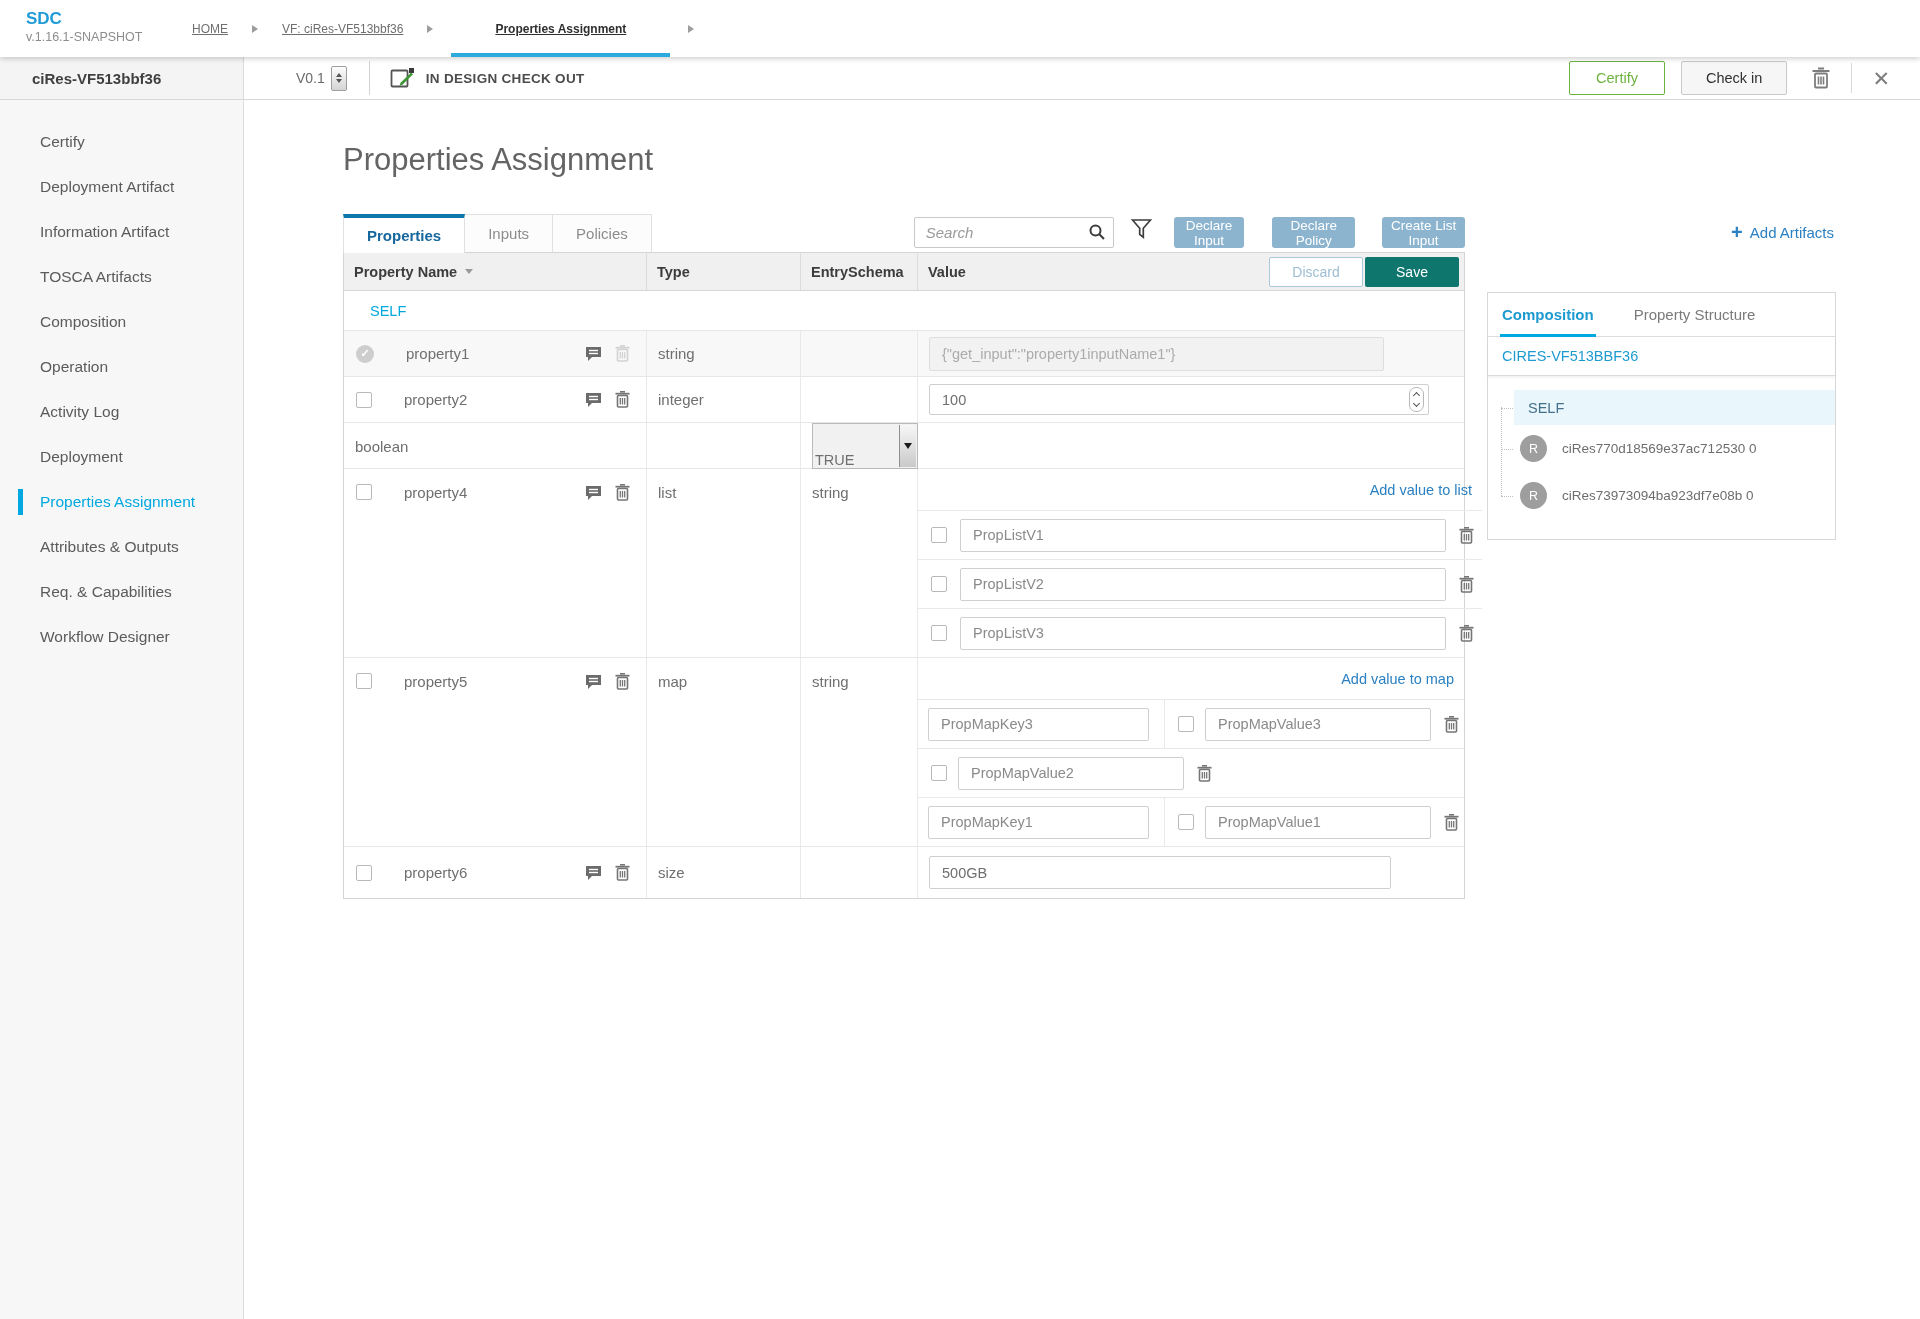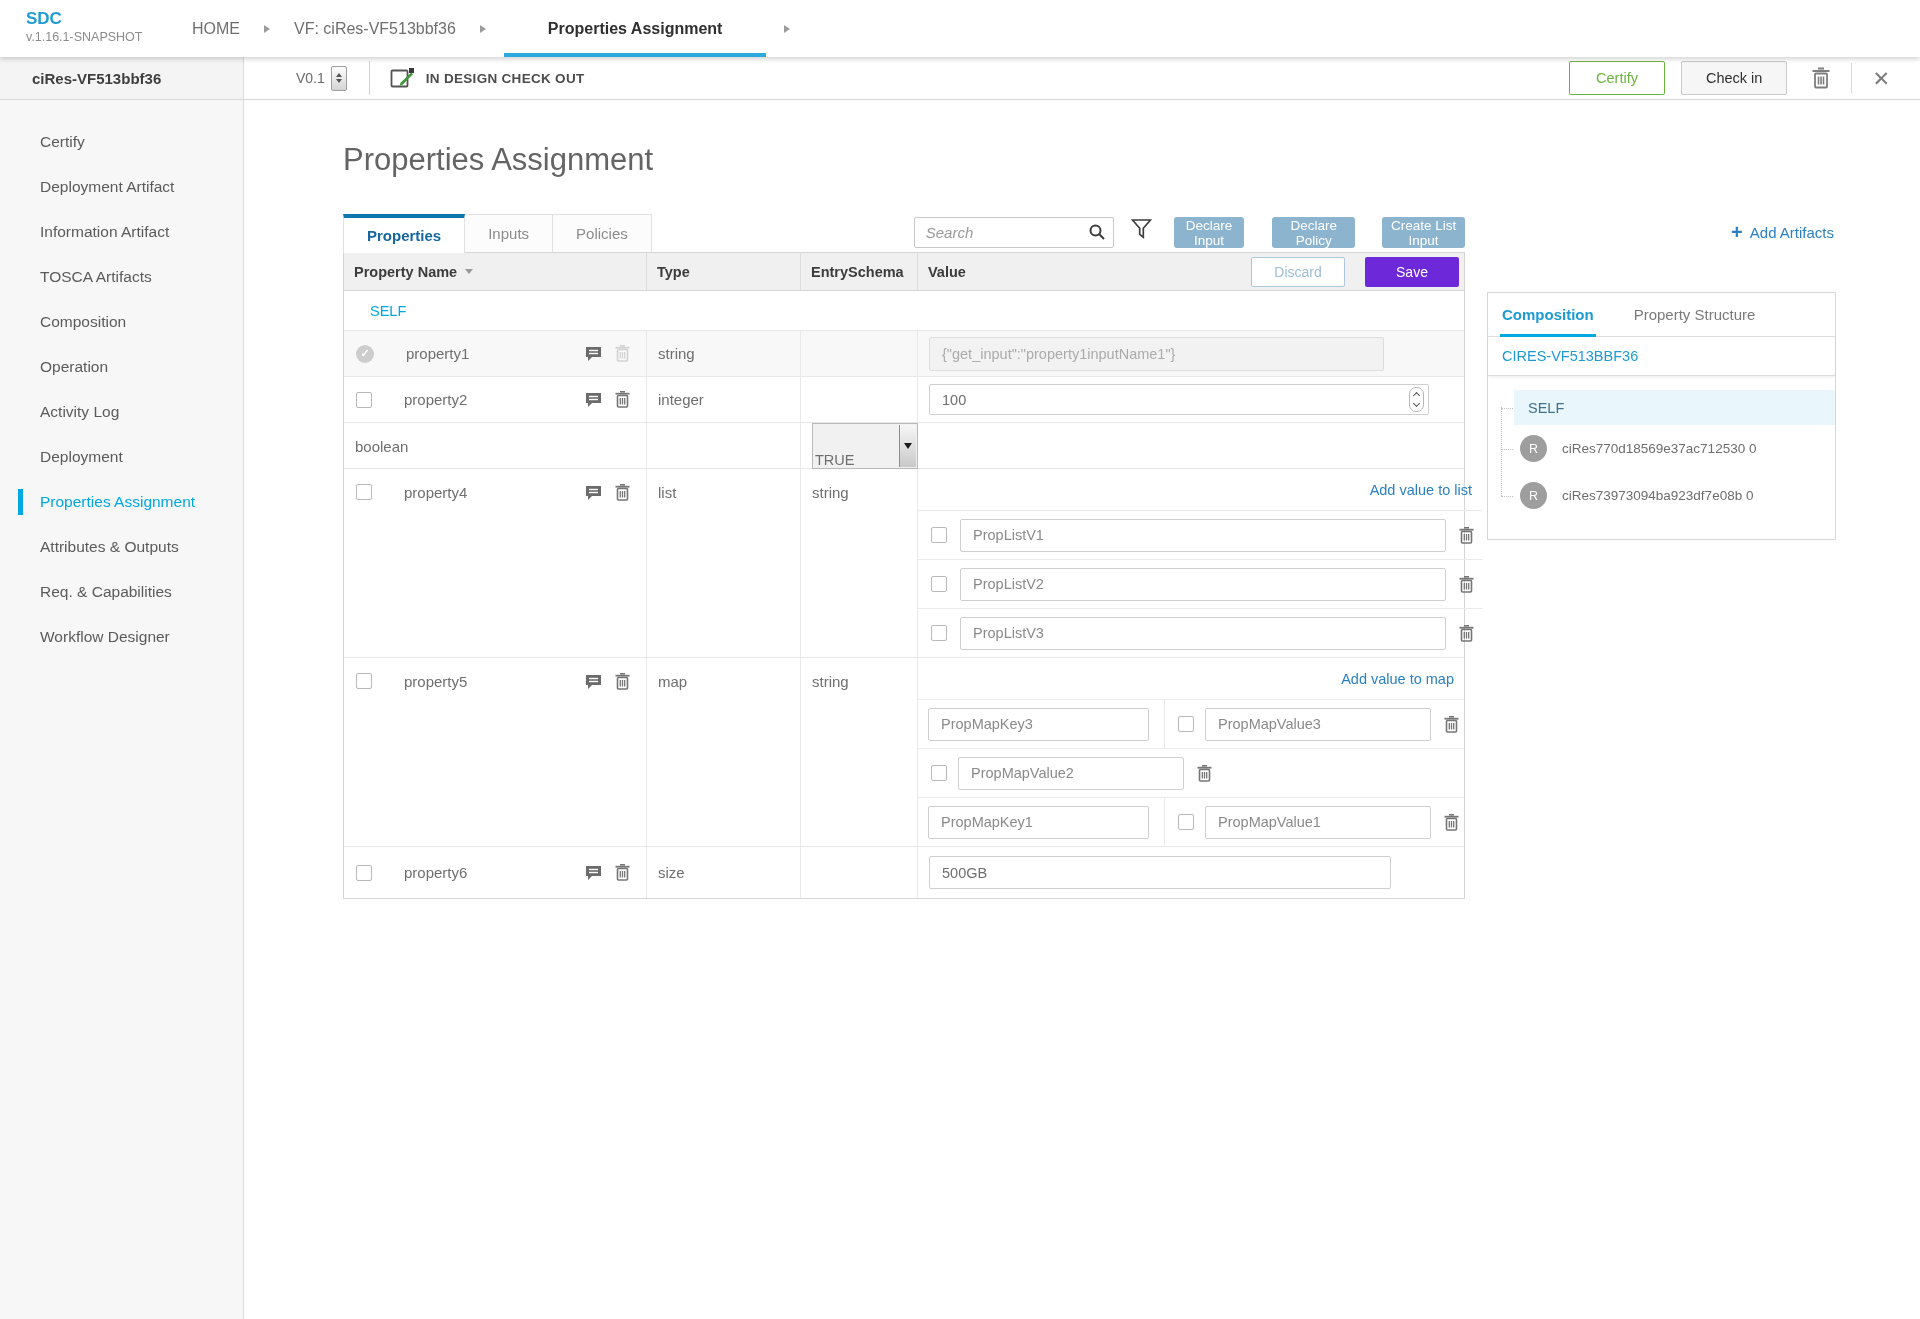--- a/index.html
+++ b/index.html
@@ -6,21 +6,21 @@
   html,body { width:1920px; height:1319px; overflow:hidden; background:#fff;
               font-family:"Liberation Sans", sans-serif; }
 
   
   .topbar { height:57px; background:#fff; display:flex; align-items:stretch;
             box-shadow:0 2px 5px rgba(0,0,0,.18); position:relative; z-index:10; }
   .logo-block { padding:9px 0 0 26px; width:186px; }
   .logo-title { color:#1f9bd7; font-weight:bold; font-size:17px; }
   .logo-sub { color:#8d8d8d; font-size:12.5px; margin-top:1px; }
   .breadcrumbs { display:flex; align-items:stretch; }
-  .crumb { display:flex; align-items:center; color:#6f6f6f; font-size:16px; padding:0 6px; cursor:pointer; }
+  .crumb { display:flex; align-items:center; color:#6f6f6f; font-size:12px; padding:0 6px; cursor:pointer;text-decoration:underline; }
   .crumb-sep { width:0; height:0; border-left:6px solid #9d9d9d; border-top:4.5px solid transparent;
                border-bottom:4.5px solid transparent; margin:0 18px; align-self:center; }
   .crumb.active { position:relative; color:#2f2f2f; font-weight:bold; padding:0 44px; }
   .crumb.active::after { content:''; position:absolute; left:0; right:0; bottom:0; height:4px; background:#2ca9dd; }
 
   
   .strip { height:43px; border-bottom:1px solid #d8d8d8; display:flex; align-items:stretch; background:#fff; }
   .strip-left { width:244px; background:#f4f4f4; border-right:1px solid #dcdcdc; display:flex;
                 align-items:center; padding-left:32px; font-size:15px; font-weight:bold; color:#3f3f3f; }
   .strip-right { flex:1; display:flex; align-items:center; padding-left:52px; }
@@ -74,24 +74,24 @@
   .plus-glyph { font-size:20px; font-weight:bold; line-height:1; }
 
   
   .ptable { border:1px solid #d5d5d5; background:#fff; }
   .thead { display:grid; grid-template-columns:303px 154px 117px 1fr; background:#f0f0f0; height:38px;
            border-bottom:1px solid #d5d5d5; align-items:center; font-size:14.5px; font-weight:bold; color:#3c3c3c; }
   .thead > div { padding-left:10px; height:100%; display:flex; align-items:center; }
   .thead > div:not(:last-child) { border-right:1px solid #dcdcdc; }
   .sort-tri { width:0; height:0; border-top:5px solid #9a9a9a; border-left:4.5px solid transparent;
               border-right:4.5px solid transparent; margin-left:8px; cursor:pointer; }
-  .head-actions { margin-left:auto; display:flex; gap:20px; padding-right:5px; }
+  .head-actions { margin-left:auto; display:flex; gap:2px; padding-right:5px; }
   .btn-discard { width:94px; height:30px; background:#fff; border:1px solid #abc8da; color:#9dbed4;
                  font-size:14px; border-radius:2px; cursor:pointer; font-family:inherit; }
-  .btn-save { width:94px; height:30px; background:#6d28d9; border:none; color:#fff;
+  .btn-save { width:94px; height:30px; background:#0f766e; border:none; color:#fff;
               font-size:14px; border-radius:2px; cursor:pointer; font-family:inherit; }
   .self-row { height:39px; display:flex; align-items:center; padding-left:26px; color:#00aadd;
               font-size:14.5px; cursor:pointer; }
   .trow { display:grid; grid-template-columns:303px 154px 117px 1fr; border-top:1px solid #e7e7e7; }
   .trow > .cell:not(:last-child) { border-right:1px solid #e9e9e9; }
   .cell { font-size:15px; color:#6f6f6f; }
   .name-cell { display:flex; align-items:center; padding:0 8px 0 12px; }
   .type-cell, .schema-cell { display:flex; align-items:center; padding-left:11px; }
   .row-simple { height:46px; }
   .row-simple .value-cell { display:flex; align-items:center; padding-left:11px; }

